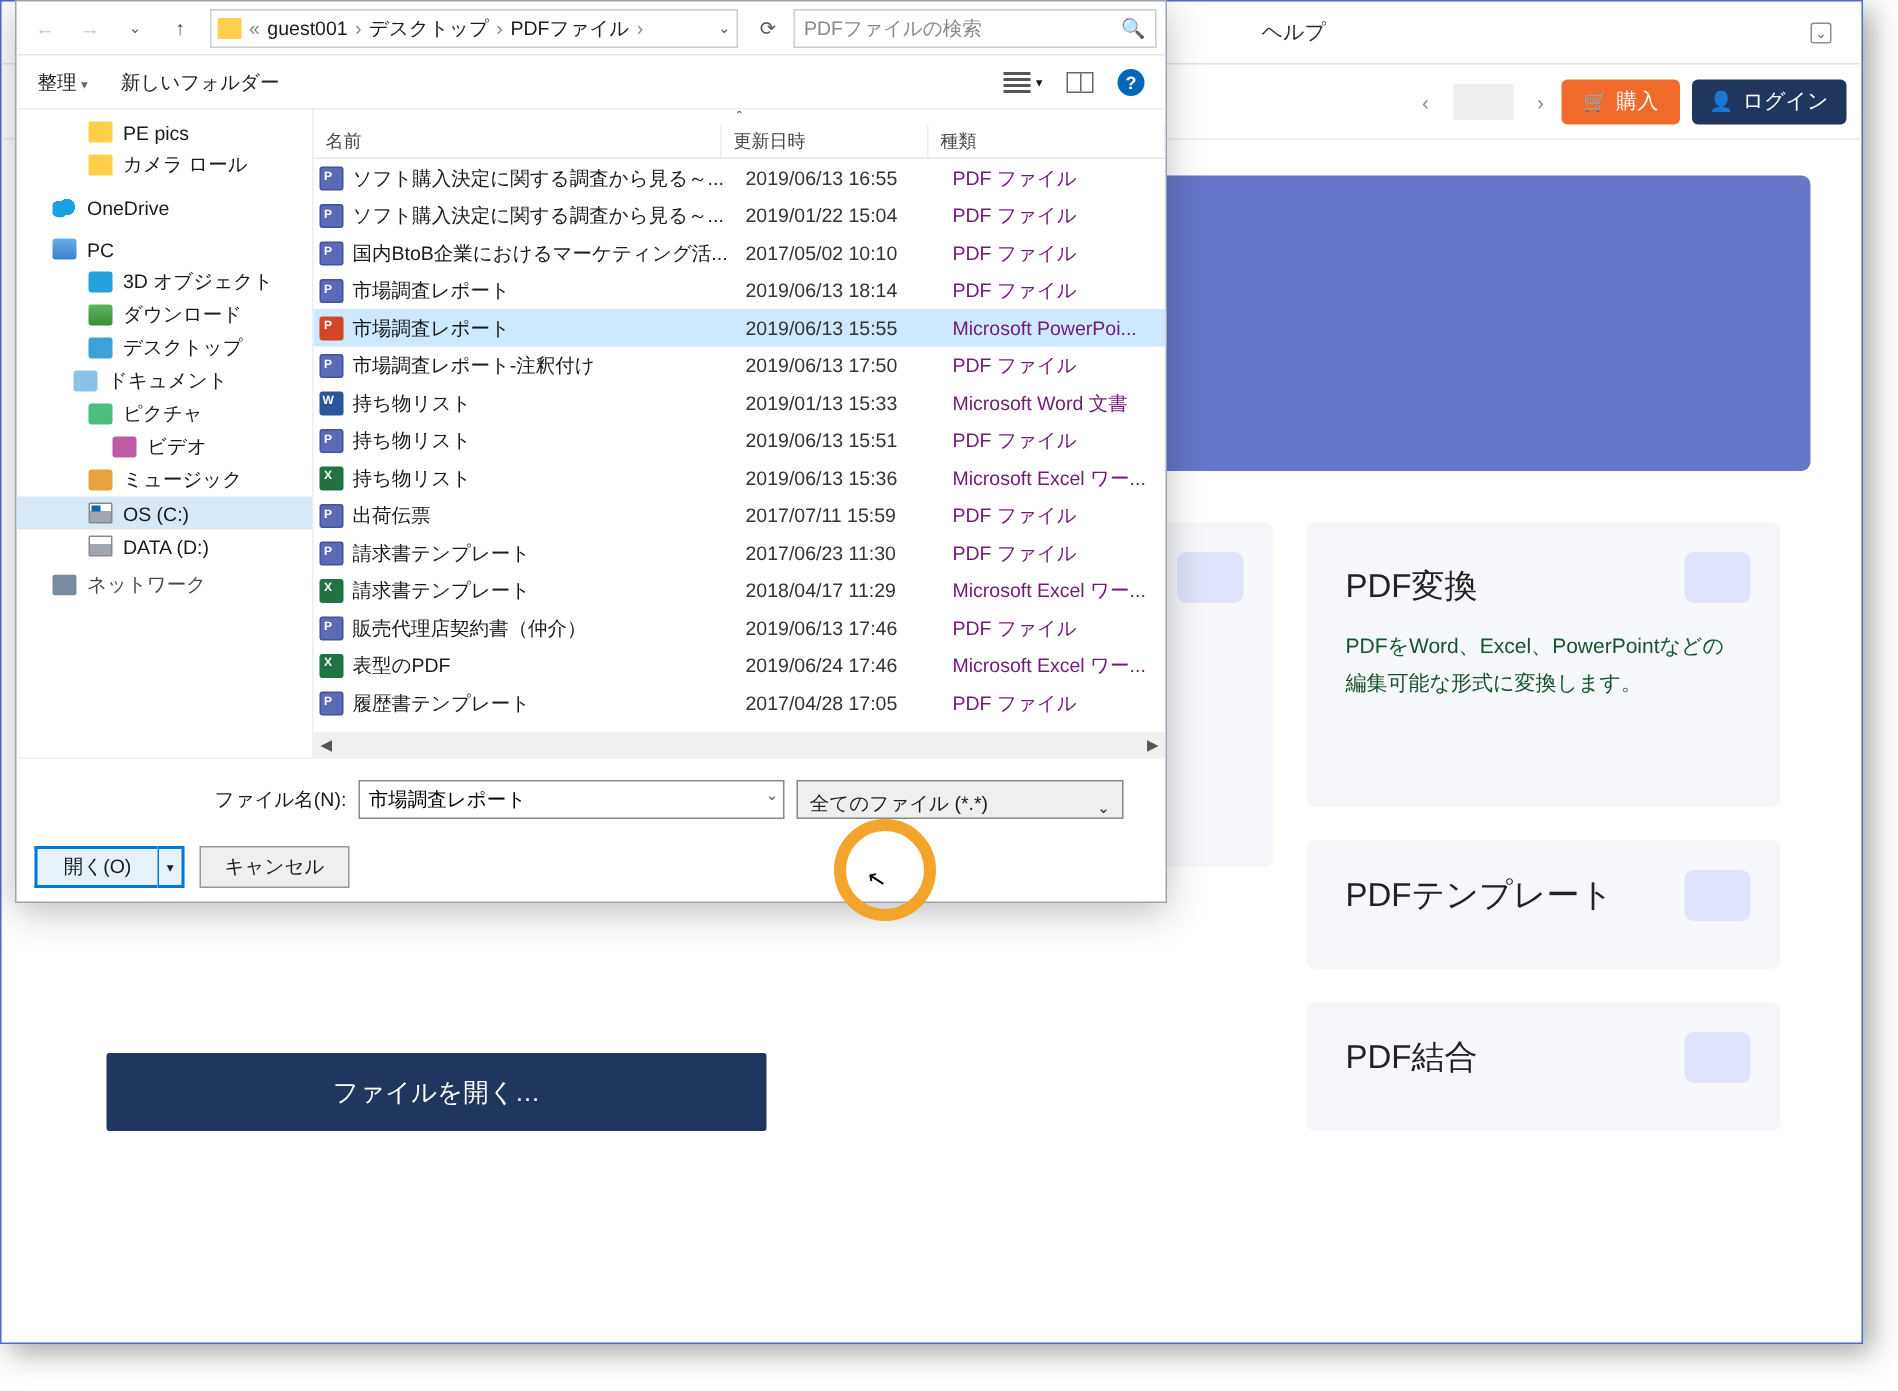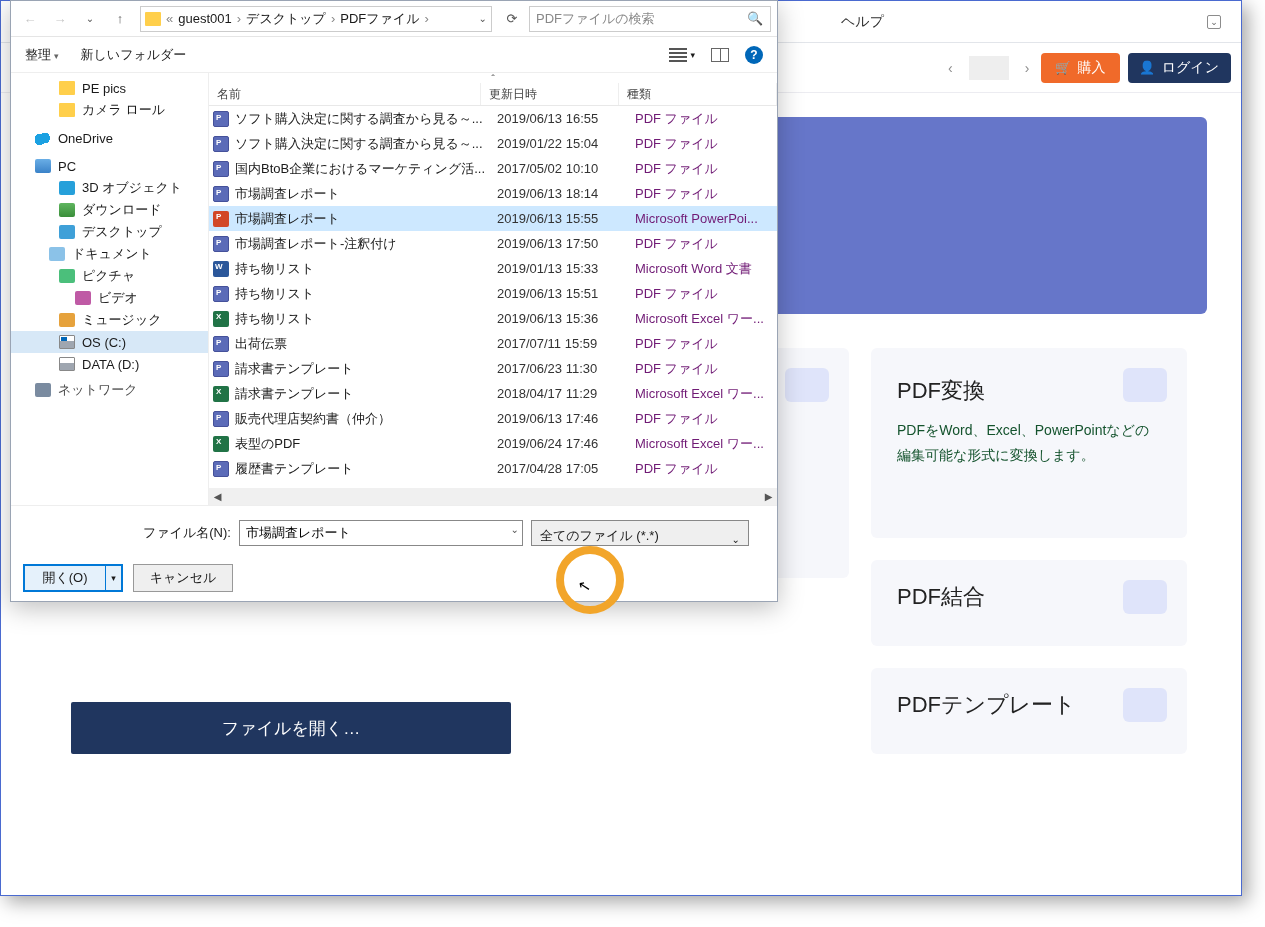--- a/index.html
+++ b/index.html
@@ -180,25 +180,25 @@
           </div>
         </div>
         <div class="right-col">
           <div class="card">
             <span class="ci"></span>
             <h3>PDF変換</h3>
             <p>PDFをWord、Excel、PowerPointなどの編集可能な形式に変換します。</p>
           </div>
           <div class="card" style="min-height:80px;padding:22px 26px">
             <span class="ci"></span>
-            <h3>PDF結合</h3>
+            <h3>PDFテンプレート</h3>
           </div>
           <div class="card" style="min-height:80px;padding:22px 26px">
             <span class="ci"></span>
-            <h3>PDFテンプレート</h3>
+            <h3>PDF結合</h3>
           </div>
         </div>
       </div>
     </div>
   </div>
 
   <div class="dialog">
     <div class="d-nav">
       <div class="nav-btn disabled">←</div>
       <div class="nav-btn disabled">→</div>

